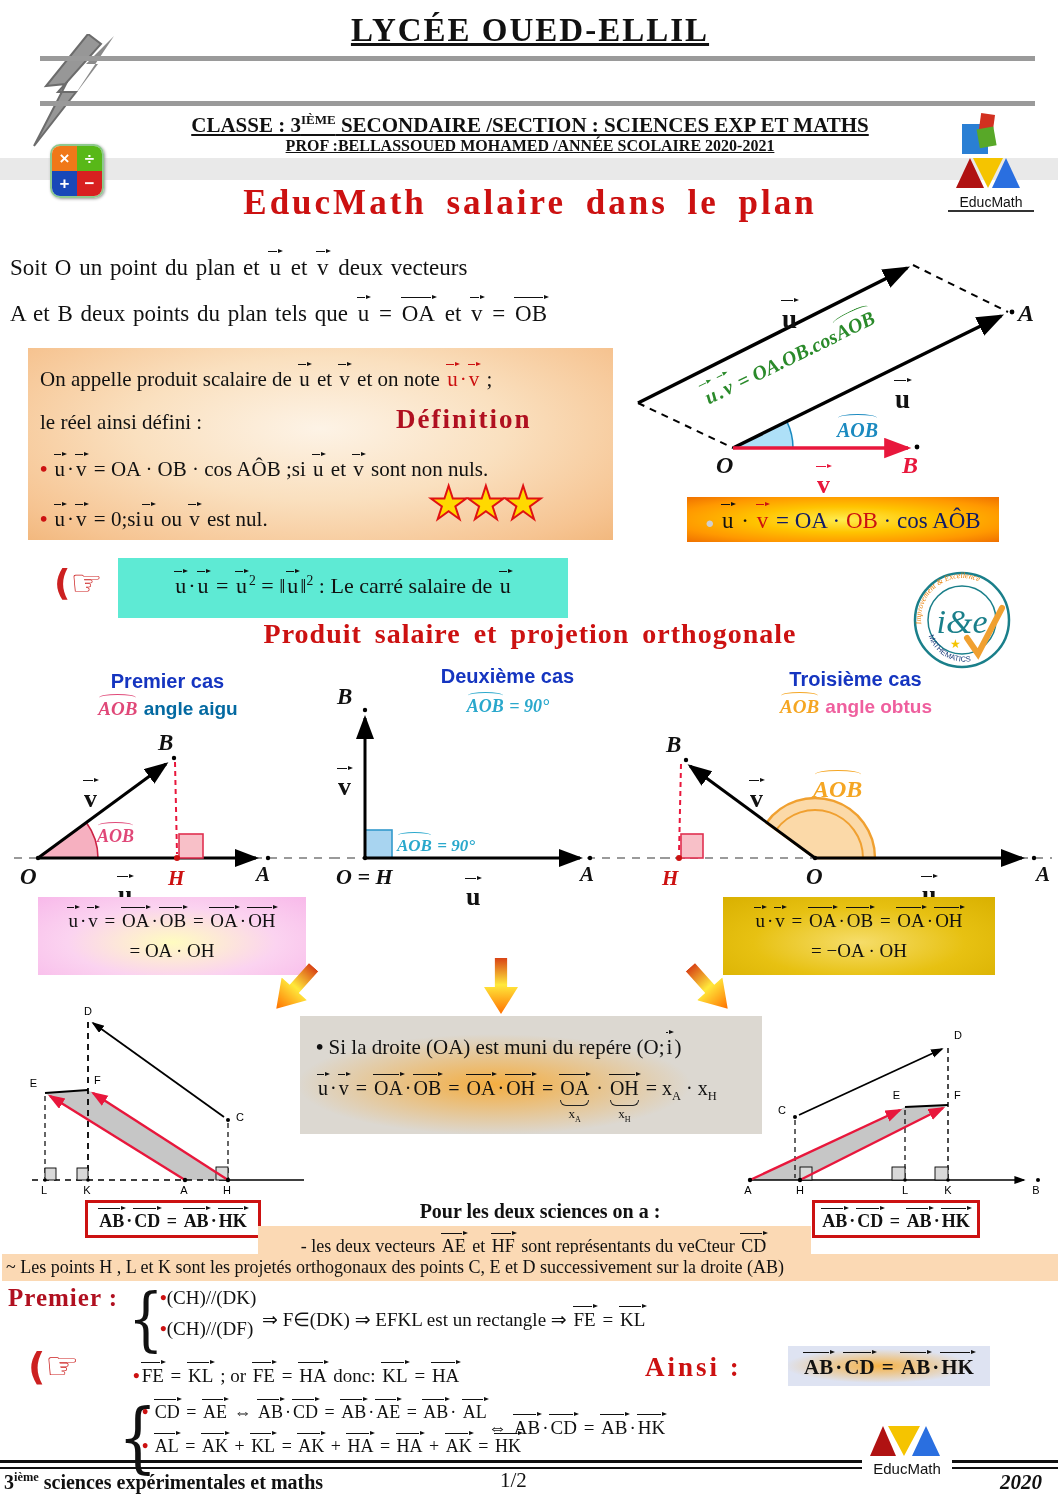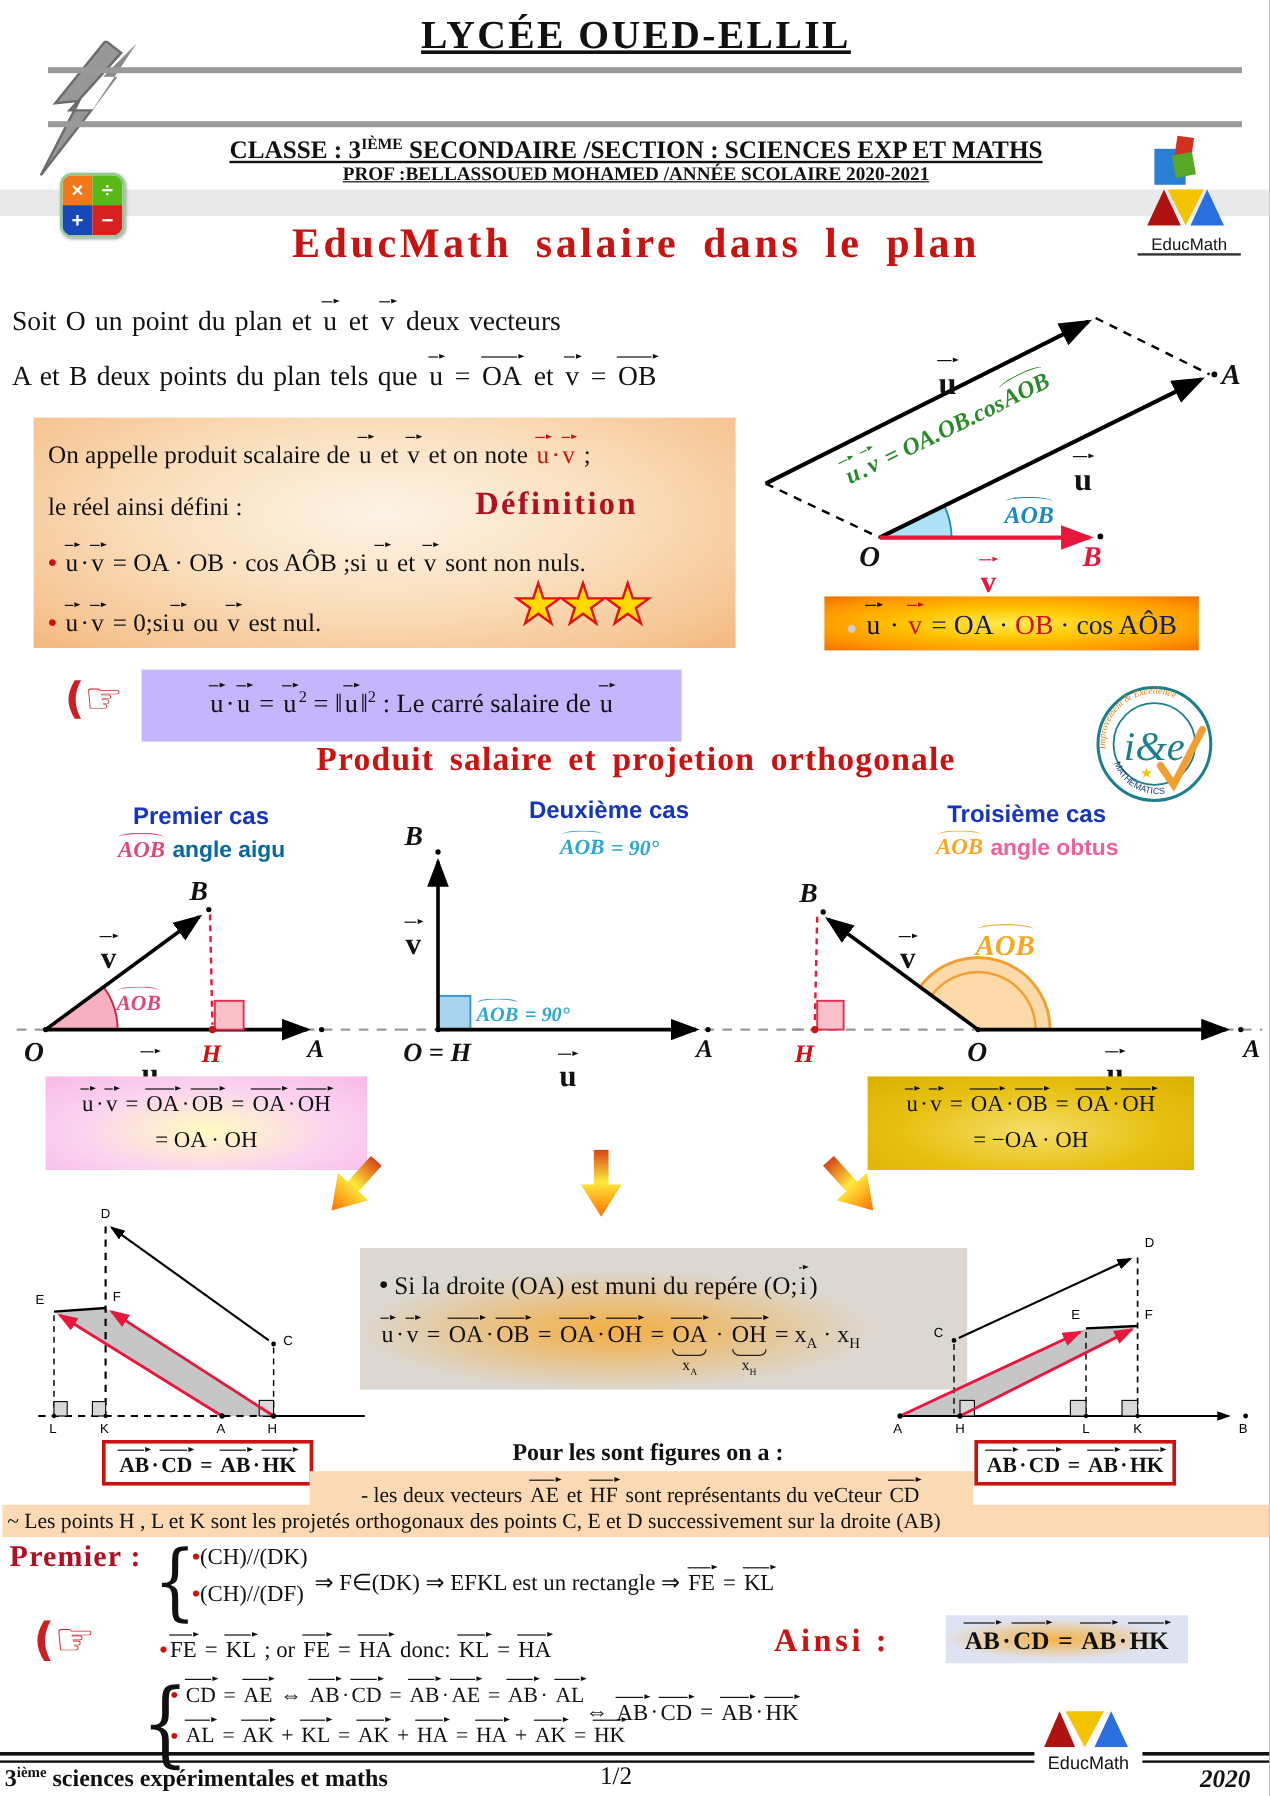--- a/index.html
+++ b/index.html
@@ -21,21 +21,21 @@
       border-top:2.6px solid transparent;border-bottom:2.6px solid transparent;
       border-left:5px solid currentColor;transform:translateY(-52%);}
   
   .hat{position:relative;display:inline-block;padding:0.34em 1px 0;font-style:italic;}
   .hat::before{content:"";position:absolute;left:5%;right:5%;top:0.1em;height:0.34em;
       border-top:1.7px solid currentColor;border-radius:50% 50% 0 0;}
   sup{font-size:0.62em;} sub{font-size:0.62em;}
   
   .defbox{background:radial-gradient(ellipse at 50% 42%,#fdf3e6 0%,#fae0bf 45%,#f6c492 85%,#f2b87e 100%);}
   .orangebox{background:radial-gradient(ellipse at 50% 50%,#ffec4d 0%,#ffc400 40%,#ff9800 75%,#ef7000 100%);}
-  .yellowbox{background:#c4b5fd;}
+  .yellowbox{background:#5eead4;}
   .pinkbox{background:radial-gradient(ellipse at 50% 58%,#fffcc0 0%,#fbd3f0 55%,#f8b9ea 100%);}
   .cyanbox{background:radial-gradient(ellipse at 50% 50%,#fdf8c9 0%,#d9f0ee 60%,#c7e9e9 100%);}
   .goldbox{background:radial-gradient(ellipse at 50% 58%,#f6dd6a 0%,#e7c112 55%,#d9b000 100%);}
   .graybox{background:radial-gradient(ellipse at 42% 58%,rgba(248,166,40,.85) 0%,rgba(248,166,40,0) 52%),#dcd8d1;}
   .ainsibox{background:radial-gradient(ellipse at 45% 50%,rgba(250,170,40,.85) 0%,rgba(250,170,40,0) 60%),#dee3f2;}
   .peach{background:#fbd9b4;}
   .redframe{border:3px solid #cc1111;background:#fff;}
   .stars{color:#ffd900;-webkit-text-stroke:2px #e01212;letter-spacing:-4px;}
   .garrow{position:absolute;width:34px;height:56px;
       background:linear-gradient(180deg,#d84315 0%,#ffe93b 48%,#ff7000 100%);
@@ -240,21 +240,21 @@
   </div>
   <div class="abs goldbox ctr" style="left:723px;top:897px;width:272px;height:78px;font-size:19px;">
     <div style="margin-top:4px;"><span class="vec"><span>u</span></span>·<span class="vec"><span>v</span></span> = <span class="vec"><span>OA</span></span>·<span class="vec"><span>OB</span></span> = <span class="vec"><span>OA</span></span>·<span class="vec"><span>OH</span></span></div>
     <div style="margin-top:8px;">= −OA · OH</div>
   </div>
 
   <div class="garrow" style="left:278px;top:960px;transform:rotate(42deg);"></div>
   <div class="garrow" style="left:484px;top:958px;"></div>
   <div class="garrow" style="left:692px;top:960px;transform:rotate(-42deg);"></div>
 
-  <div class="abs graybox" style="left:300px;top:1040px;width:462px;height:118px;font-size:21px;padding-left:44px;">
+  <div class="abs graybox" style="left:300px;top:1016px;width:462px;height:118px;font-size:21px;">
     <div class="lbl" style="left:16px;top:10px;">
       <span class="b">•</span> <span>Si la droite (OA) est muni du repére (O;<span class="vec"><span>i</span></span>)</span>
     </div>
     <div class="lbl" style="left:16px;top:52px;font-size:20px;">
       <span><span class="vec"><span>u</span></span>·<span class="vec"><span>v</span></span> = <span class="vec"><span>OA</span></span>·<span class="vec"><span>OB</span></span> = <span class="vec"><span>OA</span></span>·<span class="vec"><span>OH</span></span> = </span><span class="ubrace">
           <span><span class="vec"><span>OA</span></span></span>
           <span class="ub-curve"></span>
           <span class="ub-label">x<sub>A</sub></span>
         </span><span> · </span><span class="ubrace">
           <span><span class="vec"><span>OH</span></span></span>
@@ -338,21 +338,21 @@
     <text x="6" y="179" font-size="11" text-anchor="middle" font-family="Liberation Sans,sans-serif">A</text>
     <text x="58" y="179" font-size="11" text-anchor="middle" font-family="Liberation Sans,sans-serif">H</text>
     <text x="163" y="179" font-size="11" text-anchor="middle" font-family="Liberation Sans,sans-serif">L</text>
     <text x="206" y="179" font-size="11" text-anchor="middle" font-family="Liberation Sans,sans-serif">K</text>
     <text x="294" y="179" font-size="11" text-anchor="middle" font-family="Liberation Sans,sans-serif">B</text>
   </svg>
   <div class="abs redframe ctr" style="left:812px;top:1200px;width:162px;height:32px;font-size:18px;font-weight:bold;">
     <span><span class="vec"><span>AB</span></span>·<span class="vec"><span>CD</span></span> = <span class="vec"><span>AB</span></span>·<span class="vec"><span>HK</span></span></span>
   </div>
 
-  <div class="lbl b ctr" style="left:330px;top:1200px;width:420px;font-size:20px;">Pour les sont figures on a :</div>
+  <div class="lbl b ctr" style="left:330px;top:1200px;width:420px;font-size:20px;">Pour les deux sciences on a :</div>
   <div class="abs peach ctr" style="left:258px;top:1226px;width:545px;font-size:18px;padding:2px 4px;">
     <span>- les deux vecteurs <span class="vec"><span>AE</span></span> et <span class="vec"><span>HF</span></span> sont  représentants du veCteur  <span class="vec"><span>CD</span></span></span>
   </div>
   <div class="abs peach" style="left:2px;top:1254px;width:1048px;font-size:18px;padding:3px 4px;">
     <span>~ Les points H , L  et K sont les projetés orthogonaux des points C, E et D successivement sur la droite (AB)</span>
   </div>
 
   <div class="lbl b" style="left:8px;top:1284px;font-size:25px;letter-spacing:1px;color:#b01020;">Premier :</div>
   <div class="brace" style="left:128px;top:1278px;font-size:56px;">{</div>
   <div class="lbl" style="left:160px;top:1287px;font-size:19px;">

